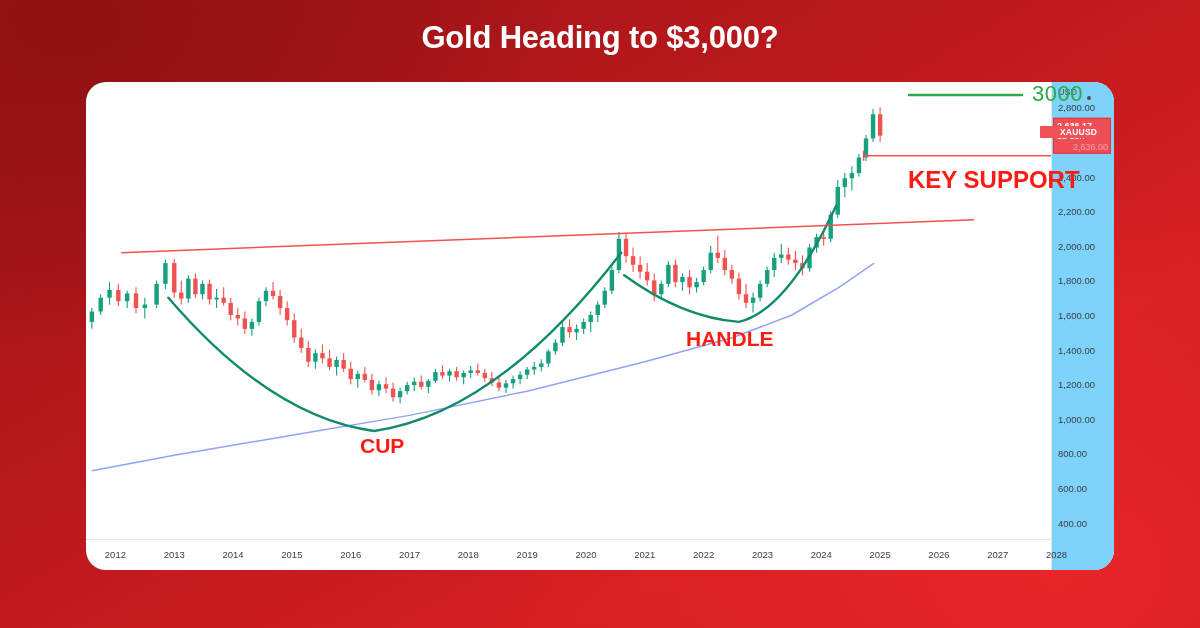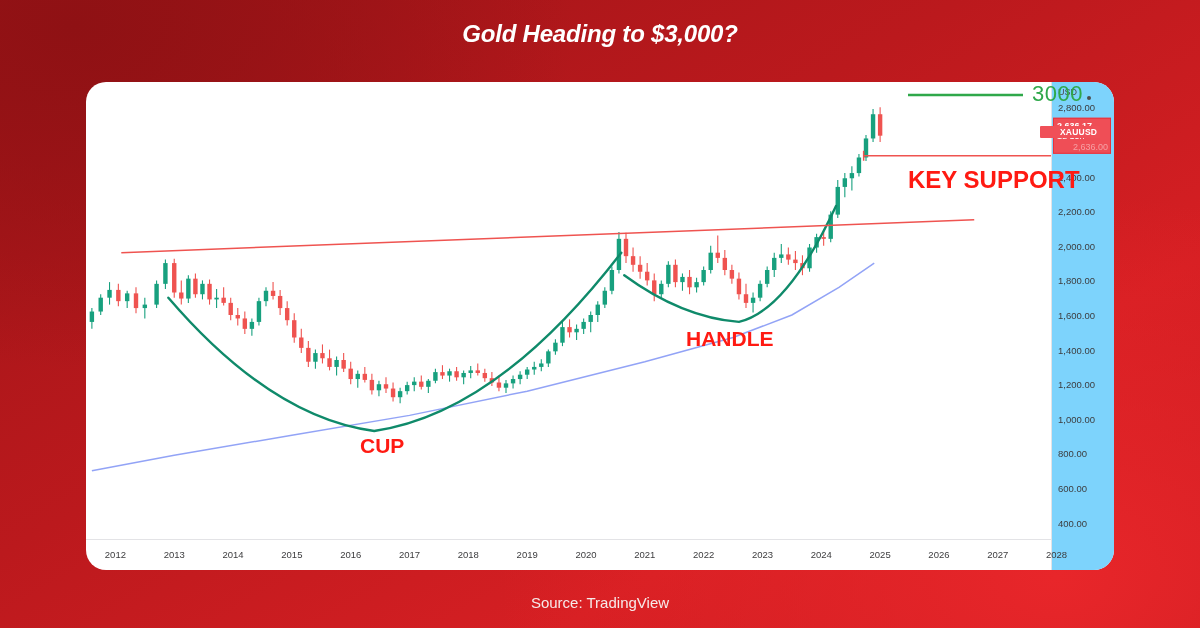--- a/index.html
+++ b/index.html
@@ -23,24 +23,23 @@
       linear-gradient(150deg, #9c1417 0%, #bb191d 42%, #d61f23 72%, #c41a1e 100%);
     overflow: hidden;
   }
   .poster-title {
     position: absolute;
     top: 20px;
     left: 0;
     width: 1200px;
     text-align: center;
     color: #ffffff;
-    font-size: 24px;
+    font-size: 31px;
     font-weight: bold;
     letter-spacing: -0.2px;
-    font-style: italic;
   }
   .poster-source {
     position: absolute;
     top: 594px;
     left: 0;
     width: 1200px;
     text-align: center;
     color: #f6eaea;
     font-size: 15px;
   }
@@ -449,15 +448,14 @@
   <div class="overlay-label label-cup">CUP</div>
   <div class="overlay-label label-handle">HANDLE</div>
   <div class="overlay-label label-support">KEY SUPPORT</div>
 
   <div class="target-label">3000</div>
   <div class="target-dot"></div>
   <svg class="target-line-svg" width="120" height="6" style="position:absolute;left:908px;top:92px;">
     <line x1="0" y1="3" x2="115" y2="3" stroke="#2fa84a" stroke-width="2.6"></line>
   </svg>
 
-  <div class="poster-source">Source: TradingView</div>
 
 </div>
 
 </body></html>

